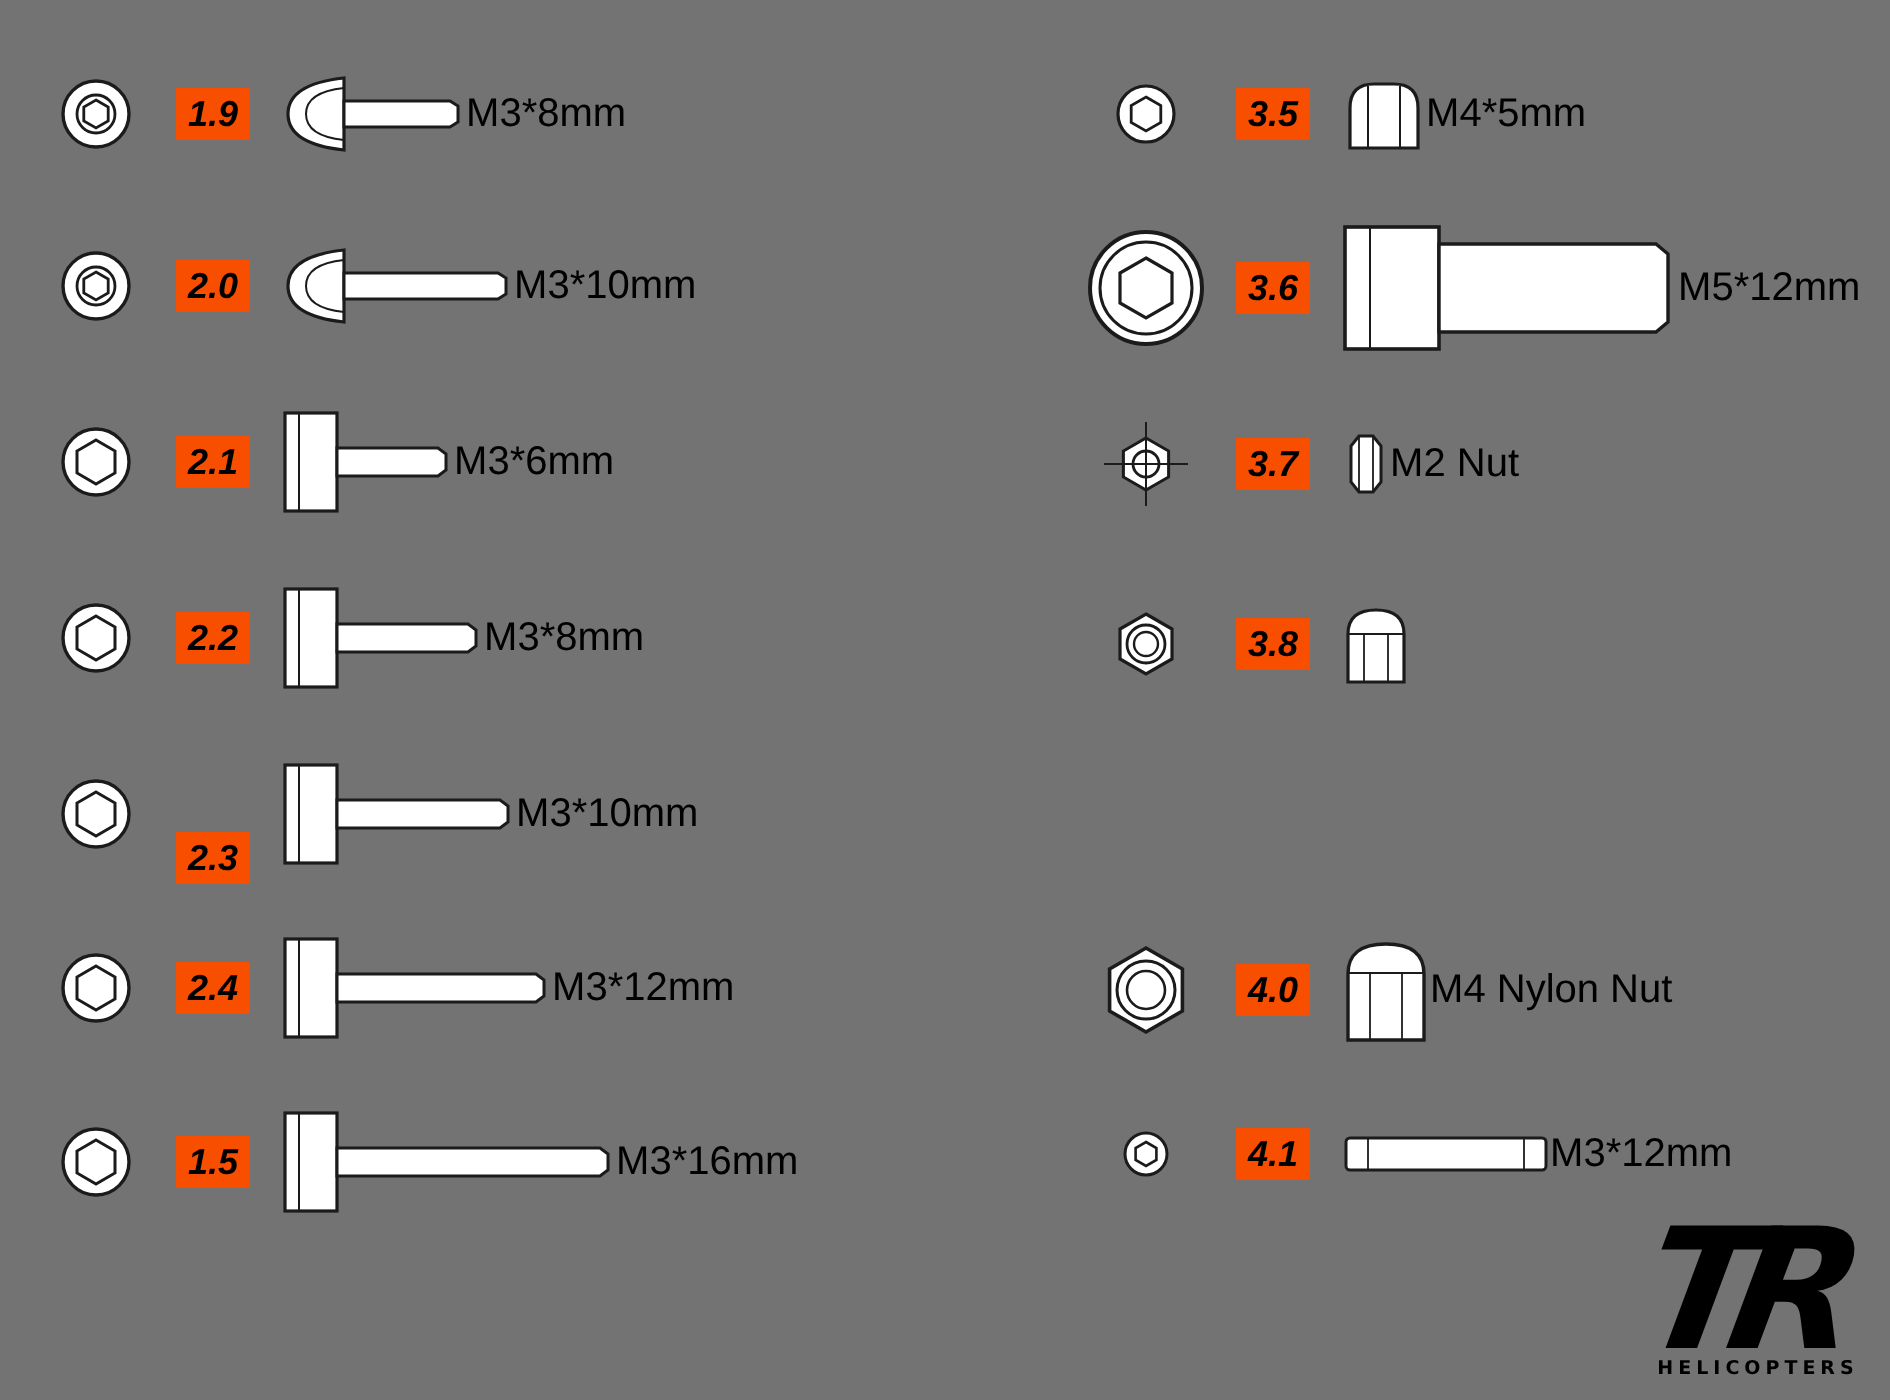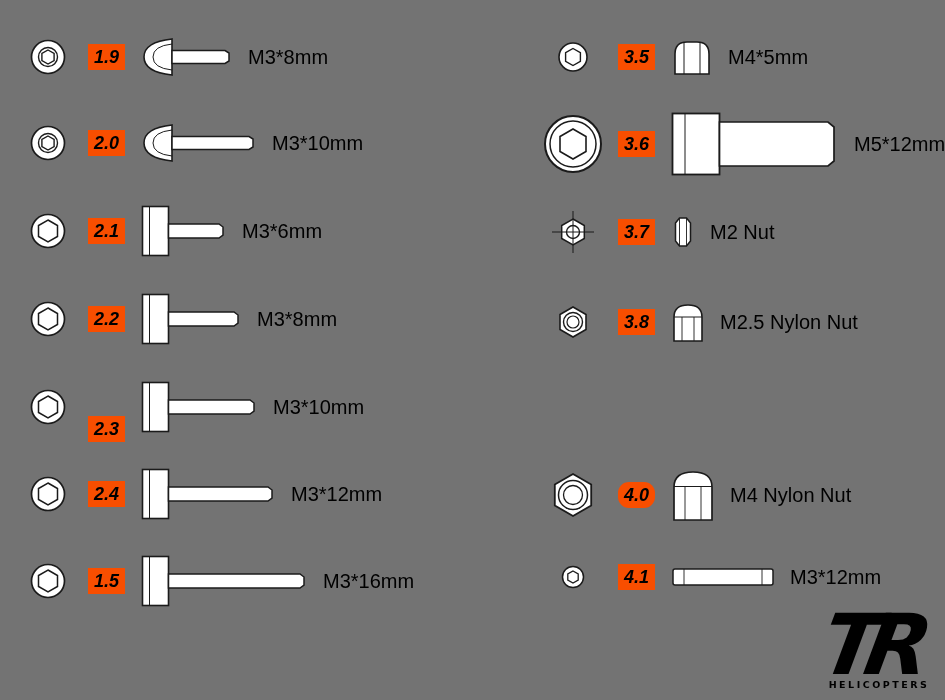--- a/index.html
+++ b/index.html
@@ -12,21 +12,21 @@
   .row.right{left:540px;}
   .icon-cell{display:flex;justify-content:center;align-items:center;}
   .left .icon-cell{width:56px;}
   .right .icon-cell{width:66px;}
   .badge{
     margin-left:12px;padding:1px 6px;
     font-style:italic;font-weight:bold;font-size:18px;line-height:24px;
     color:#000;background:#f84e00;white-space:nowrap;
   }
   .drawing{margin-left:16px;display:flex;align-items:center;}
-  .label{margin-left:15px;font-size:20px;white-space:nowrap;}
+  .label{font-size:20px;white-space:nowrap;}
   .logo{position:absolute;right:10px;bottom:10px;text-align:center;}
   .logo-tr{
     font-family:"DejaVu Sans",sans-serif;font-weight:900;font-style:italic;
     font-size:84px;line-height:0.85;letter-spacing:-14px;
     transform:skewX(-10deg);color:#000;padding-right:18px;
   }
   .logo-sub{
     font-family:"DejaVu Sans",sans-serif;font-weight:bold;
     font-size:9.5px;letter-spacing:2.5px;margin-top:-2px;color:#000;
   }
@@ -231,33 +231,32 @@
     </div>
     <div class="badge" style="background: rgb(248, 78, 0);">3.8</div>
     <div class="drawing">
       <svg width="34" height="41" viewBox="0 0 34 41">
         <path d="M3,39 V15 Q3,3 17,3 Q31,3 31,15 V39 Z" fill="#fff" stroke="#1b1b1b" stroke-width="1.6"></path>
         <line x1="3" y1="15" x2="31" y2="15" stroke="#1b1b1b" stroke-width="1"></line>
         <line x1="11" y1="15" x2="11" y2="39" stroke="#1b1b1b" stroke-width="0.9"></line>
         <line x1="23" y1="15" x2="23" y2="39" stroke="#1b1b1b" stroke-width="0.9"></line>
       </svg>
     </div>
-    <div class="label">M2.5 Nylon Nut</div>
   </div>
 
 
   <div class="row right" style="top:453px">
     <div class="icon-cell">
       <svg width="50" height="50" viewBox="0 0 50 50">
         <polygon points="25,4 43.2,14.5 43.2,35.5 25,46 6.8,35.5 6.8,14.5" fill="#fff" stroke="#1b1b1b" stroke-width="1.8"></polygon>
         <circle cx="25" cy="25" r="14.5" fill="none" stroke="#1b1b1b" stroke-width="1.5"></circle>
         <circle cx="25" cy="25" r="9.5" fill="none" stroke="#1b1b1b" stroke-width="1.3"></circle>
       </svg>
     </div>
-    <div class="badge" style="background: rgb(248, 78, 0); border-radius: 11px;">4.0</div>
+    <div class="badge" style="background: rgb(248, 78, 0);">4.0</div>
     <div class="drawing">
       <svg width="44" height="53" viewBox="0 0 44 53">
         <path d="M3,51 V18 Q3,3 22,3 Q41,3 41,18 V51 Z" fill="#fff" stroke="#1b1b1b" stroke-width="1.7"></path>
         <line x1="3" y1="17.5" x2="41" y2="17.5" stroke="#1b1b1b" stroke-width="1"></line>
         <line x1="14" y1="17.5" x2="14" y2="51" stroke="#1b1b1b" stroke-width="0.9"></line>
         <line x1="30" y1="17.5" x2="30" y2="51" stroke="#1b1b1b" stroke-width="0.9"></line>
       </svg>
     </div>
     <div class="label">M4 Nylon Nut</div>
   </div>

